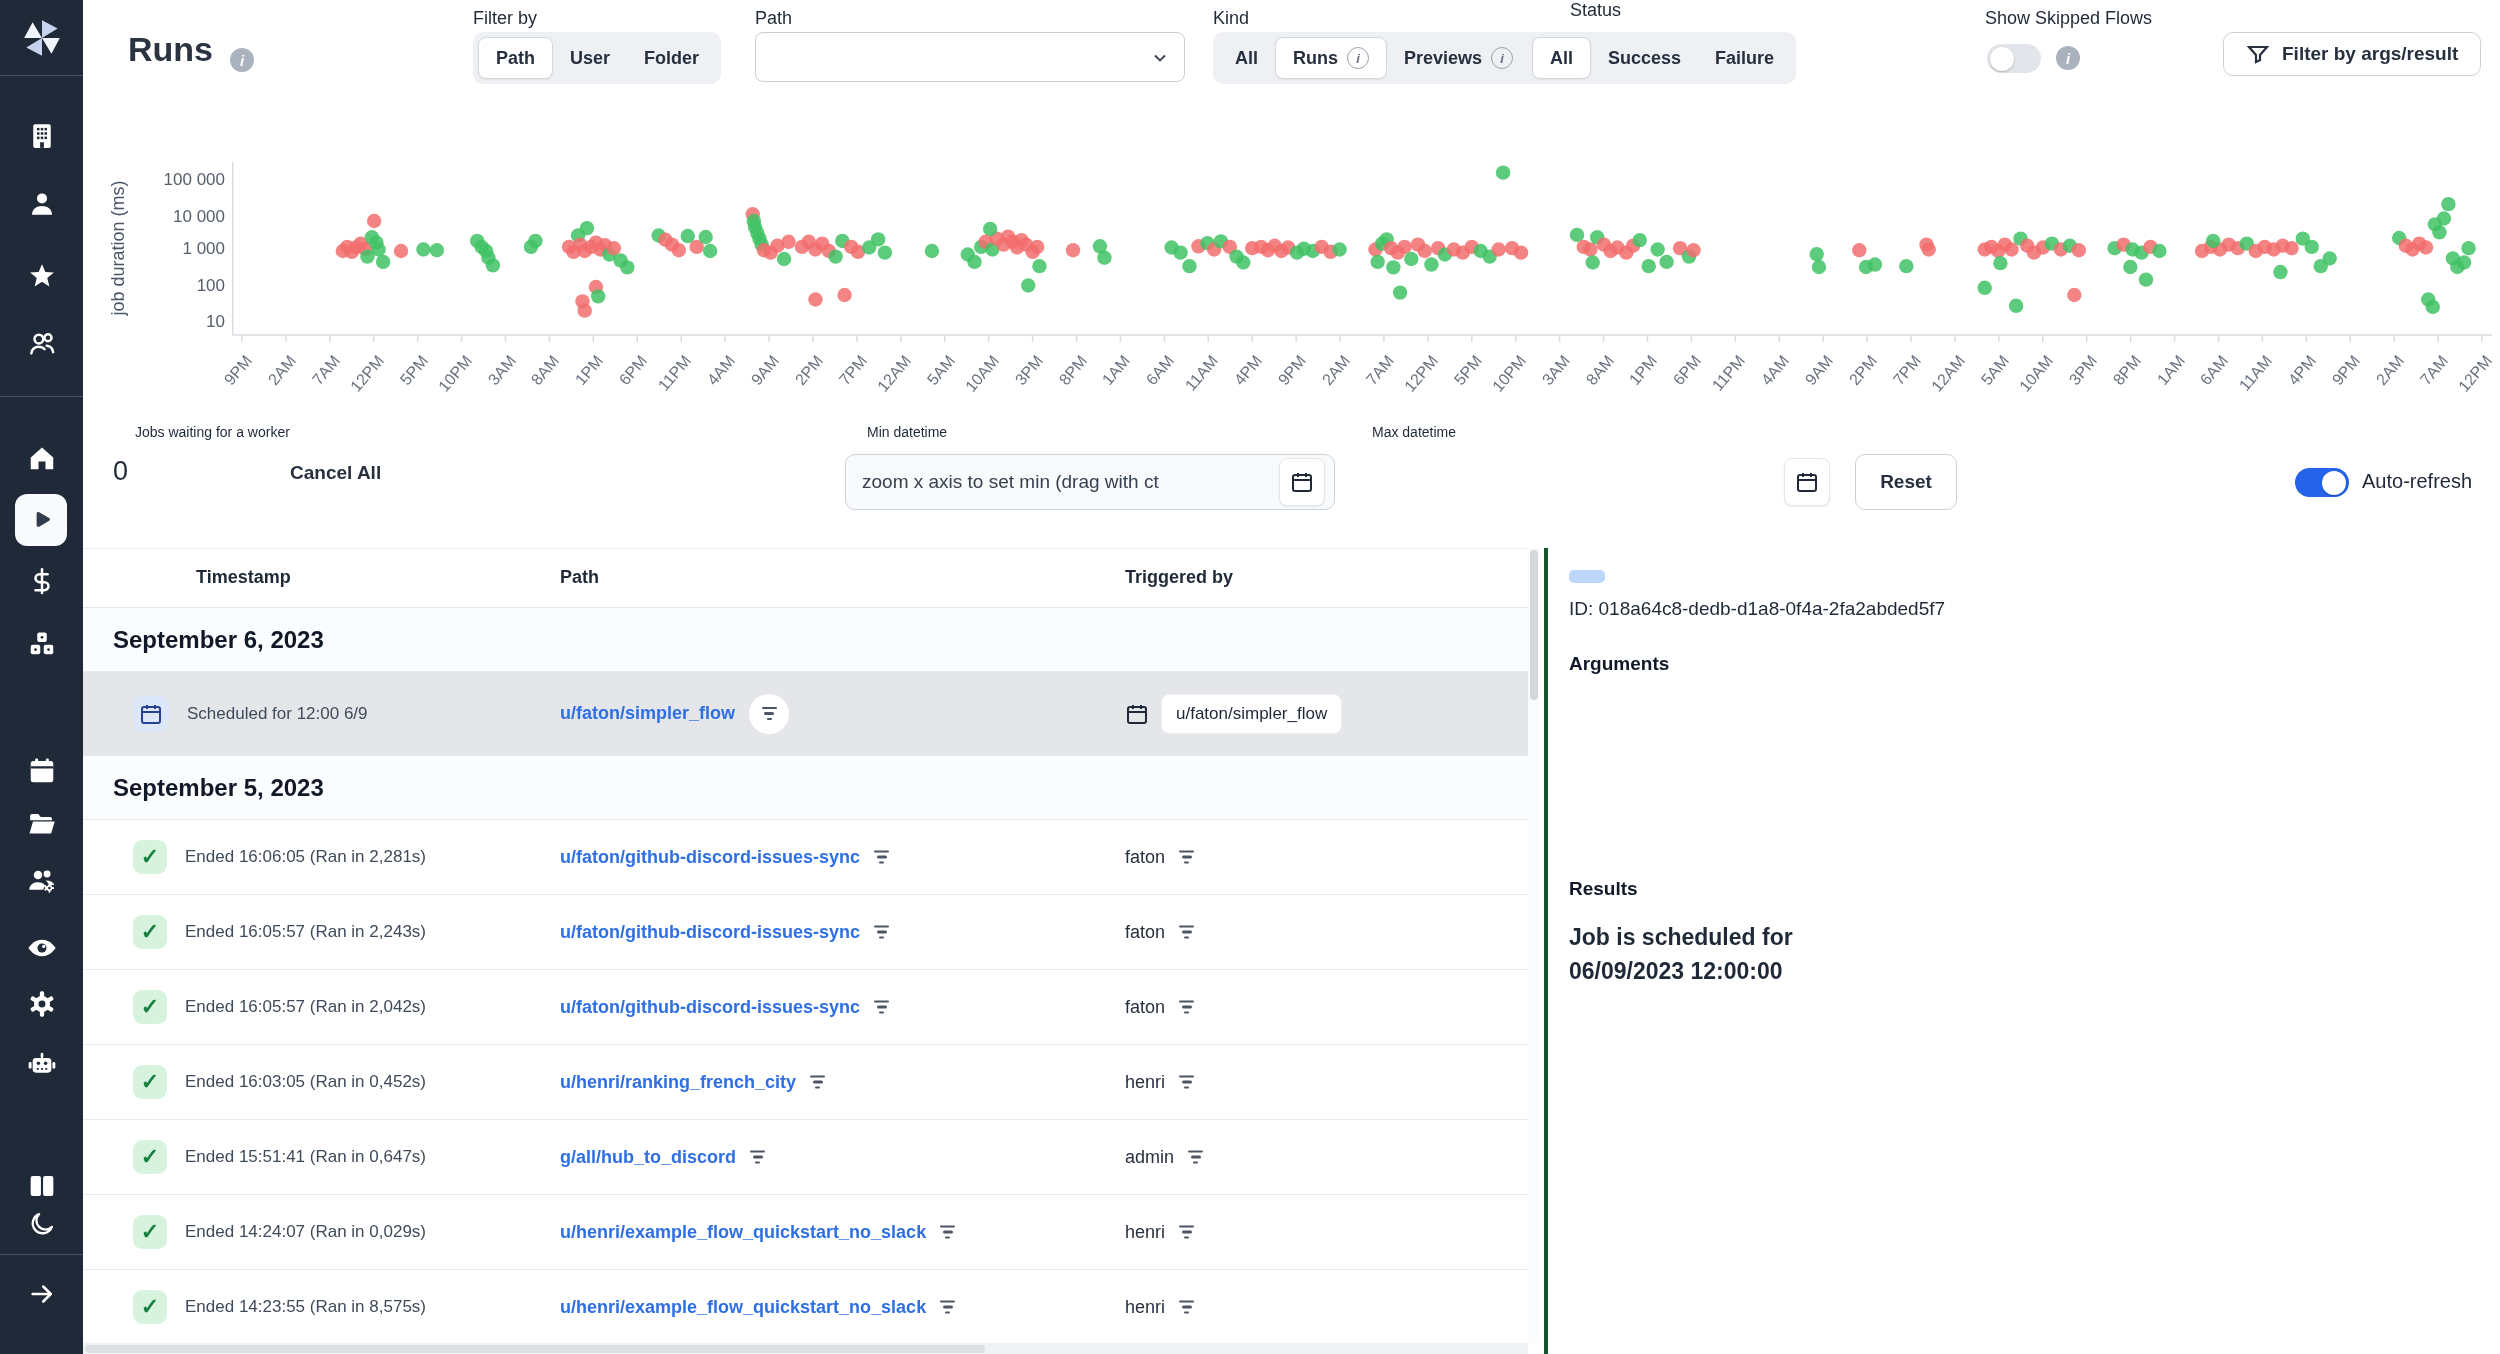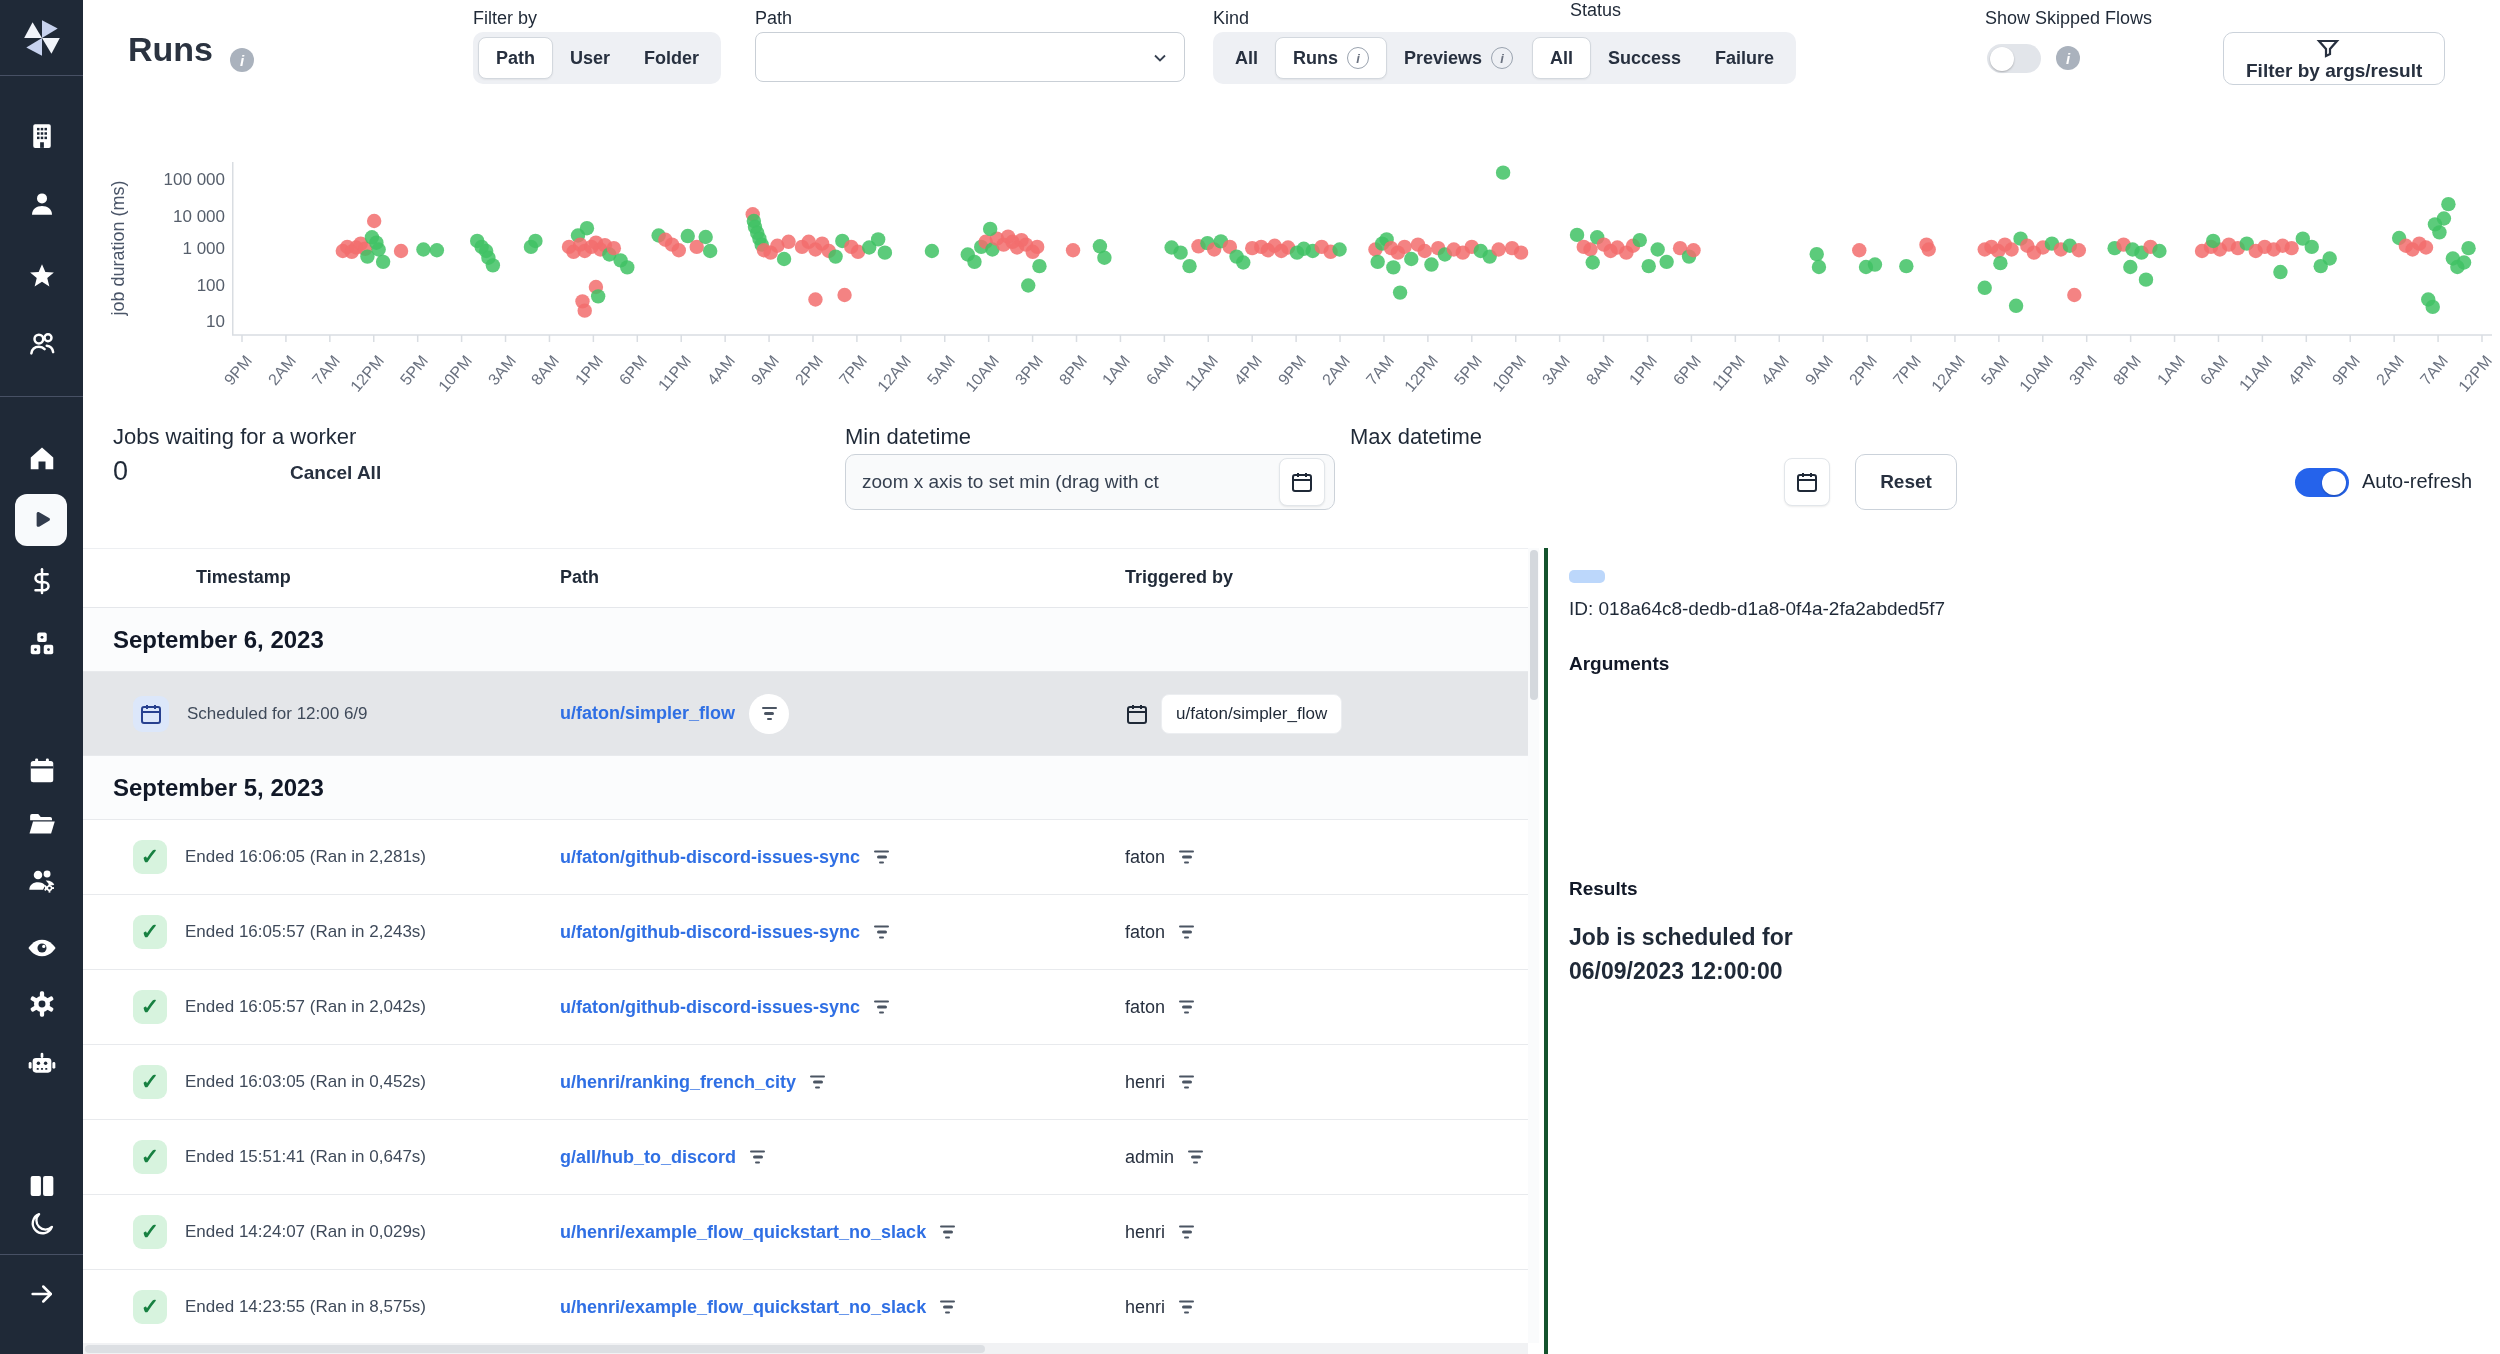--- a/index.html
+++ b/index.html
@@ -29,21 +29,21 @@
   .toggle .knob{position:absolute;top:2.5px;left:3px;width:24px;height:24px;border-radius:50%;background:#fff;box-shadow:0 1px 2px rgba(0,0,0,.25);}
   .toggle.on{background:#2563eb;}
   .toggle.on .knob{left:27px;}
   .btn{display:flex;align-items:center;justify-content:center;background:#fff;border:1px solid #cbd2da;border-radius:10px;
     font-size:19px;font-weight:bold;color:#27303f;}
   
   .ylab{position:absolute;font-size:18px;color:#4a5568;white-space:nowrap;transform:translate(-50%,-50%) rotate(-90deg);}
   .ytick{position:absolute;width:125px;text-align:right;font-size:17px;color:#555e6b;}
   .xtick{position:absolute;font-size:16px;color:#6b7280;white-space:nowrap;transform-origin:0 0;transform:rotate(-50deg) translateX(-100%);}
   
-  .ctl-label{position:absolute;font-size:22px;color:#1f2937;}
+  .ctl-label{position:absolute;font-size:14px;color:#1f2937;margin-left:22px;}
   .dt-input{position:absolute;width:490px;height:56px;background:#f9fafb;border:1px solid #ccd2d9;border-radius:10px;
     font-size:19px;color:#374151;padding:0 66px 0 16px;font-family:"Liberation Sans",sans-serif;}
   .dt-input::placeholder{color:#374151;opacity:1;}
   .cal-btn{position:absolute;width:46px;height:48px;top:4px;background:#fff;border:1px solid #e2e6ea;border-radius:8px;
     display:flex;align-items:center;justify-content:center;box-shadow:0 1px 2px rgba(0,0,0,.08);}
   
   .table{position:absolute;left:83px;top:548px;width:1445px;height:795px;background:#fff;}
   .t-head{position:absolute;left:0;top:0;width:100%;height:60px;border-top:1px solid #edeff2;border-bottom:1px solid #e5e7eb;}
   .t-col{position:absolute;top:18px;font-size:18px;font-weight:600;color:#1f2937;}
   .t-row{position:absolute;left:0;width:100%;border-bottom:1px solid #e8eaed;}
@@ -335,21 +335,21 @@
         <span>Failure</span>
       </div>
     </div>
 
   <div class="hlabel" style="left:1985px;top:8px;">Show Skipped Flows</div>
   <div class="toggle" style="position:absolute;left:1987px;top:44px;">
       <div class="knob"></div>
     </div>
   <span class="info-filled" style="position:absolute;left:2056px;top:46px;">i</span>
 
-  <div class="btn" style="position:absolute;left:2223px;top:32px;height:53px;padding:0 22px;flex-direction:column;">
+  <div class="btn" style="position:absolute;left:2223px;top:32px;height:44px;padding:0 22px;">
     <svg width="24" height="24" viewBox="0 0 24 24" fill="none" stroke="#27303f" stroke-width="2.2" style="margin-right:12px;">
         <path d="M3 5h18l-7 8v5l-4 2v-7L3 5z"></path>
       </svg>
     <span>Filter by args/result</span>
   </div>
 
   <div class="ylab" style="left:118px;top:248px;">job duration (ms)</div>
   <div id="yticks">
       <div class="ytick" style="left: 100px; top: 170px;">100 000</div>
       <div class="ytick" style="left: 100px; top: 207px;">10 000</div>

